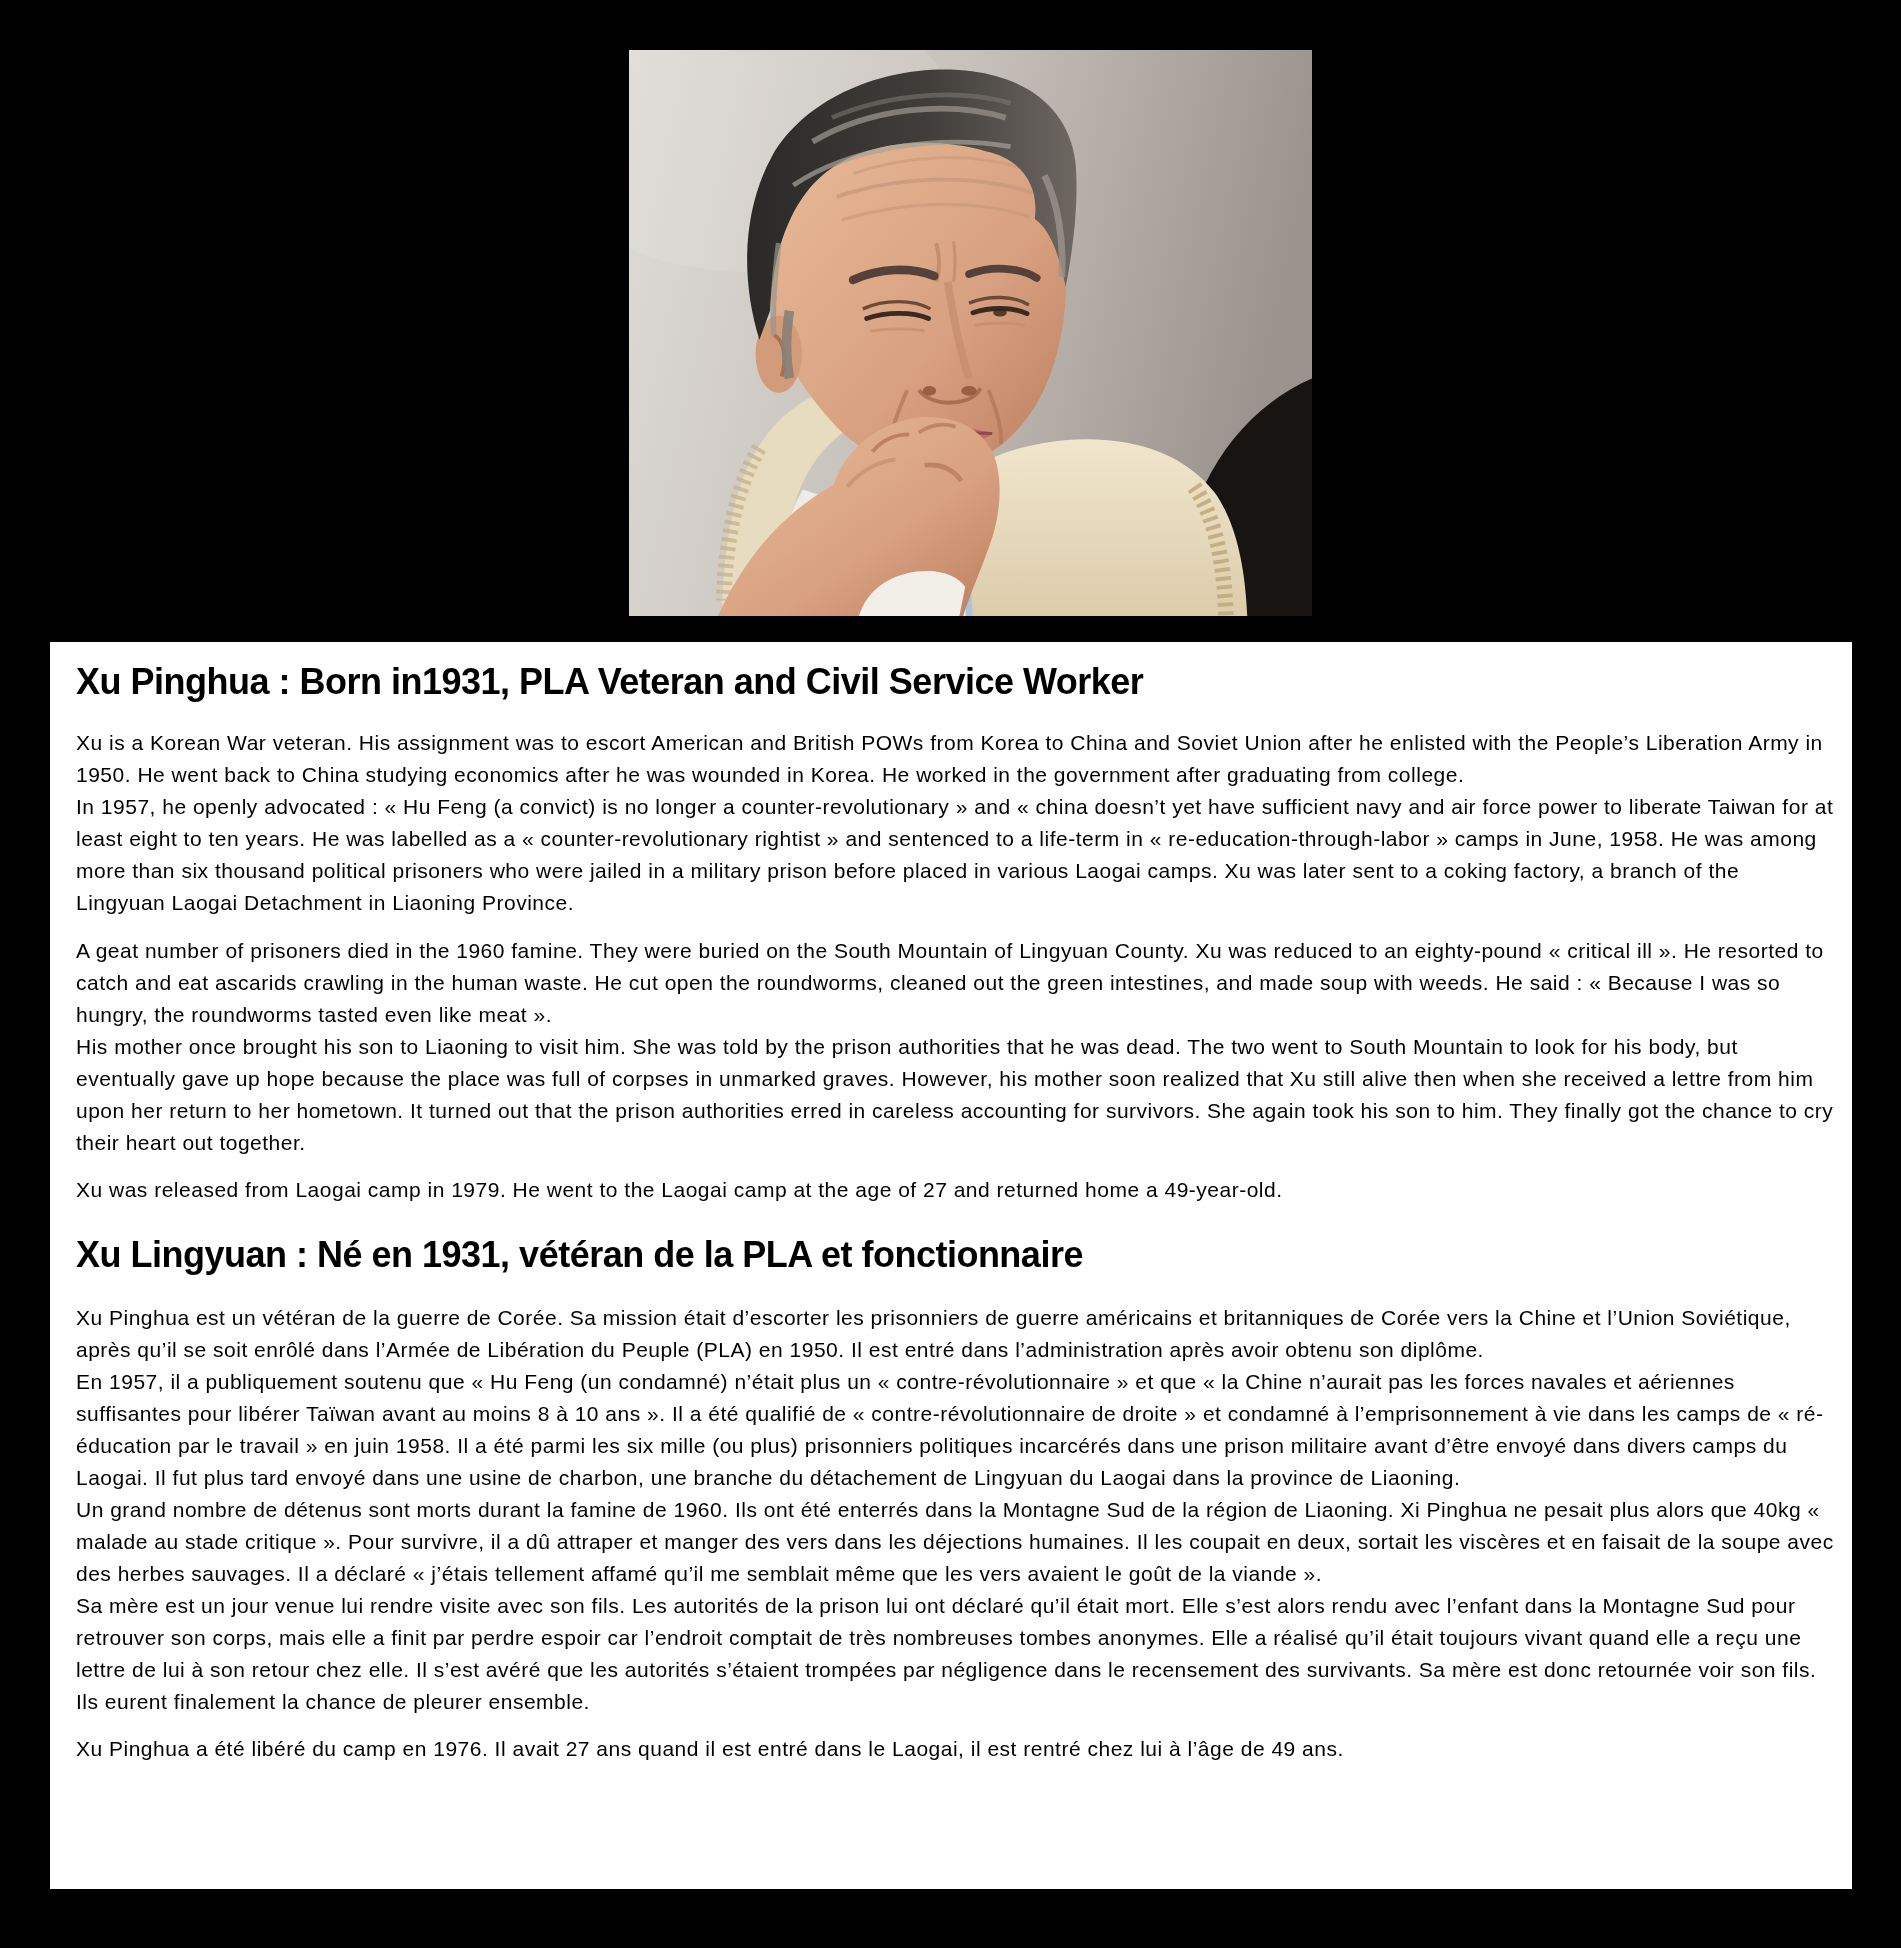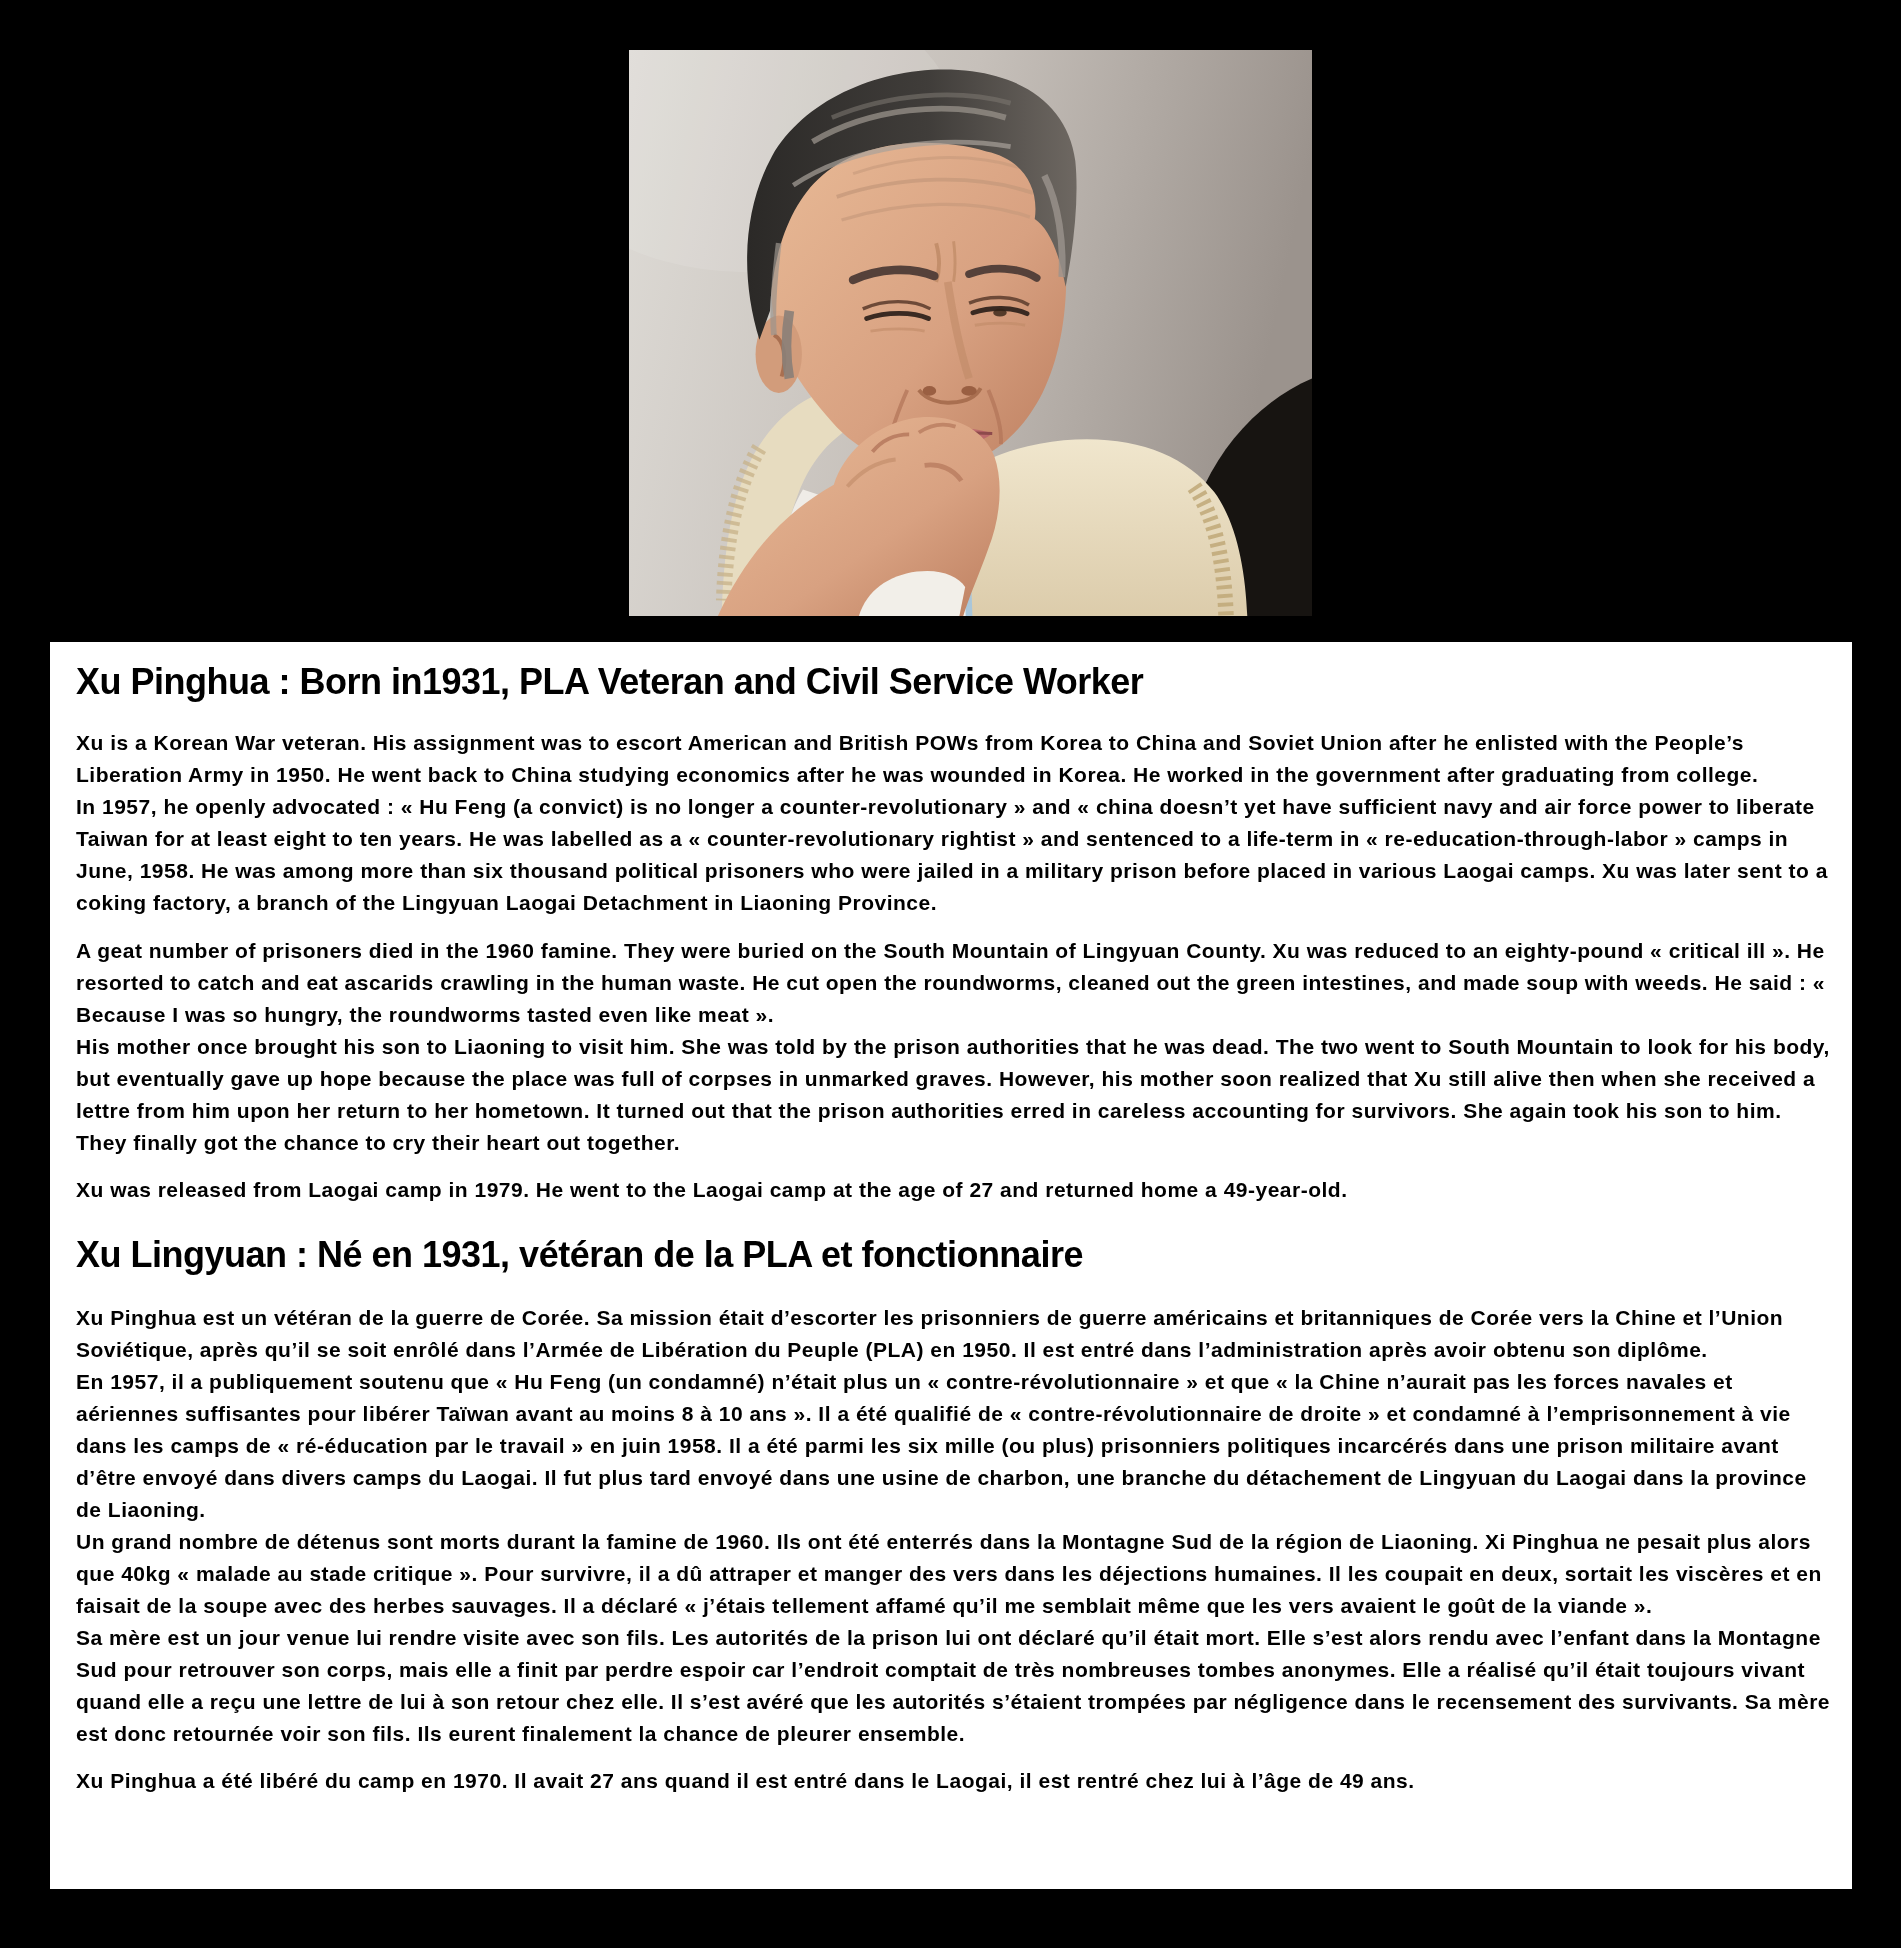--- a/index.html
+++ b/index.html
@@ -16,21 +16,21 @@
     position:absolute;left:42px;top:642px;width:1802px;height:1247px;
     background:var(--panel-bg,#fff);color:var(--text-color,#000);
     box-sizing:border-box;padding:19.3px 17.4px 0 26px;overflow:hidden;
   }
   .panel h1{
     font-size:36px;line-height:42px;font-weight:700;
     letter-spacing:-0.5px;margin:0 0 24px 0;
   }
   .panel h1.fr-title{margin:28px 0 26px 0;}
   .paras p{
-    margin:0;font-size:21px;line-height:32px;font-weight:700;
+    margin:0;font-size:21px;line-height:32px;font-weight:400;
     letter-spacing:0.5px;
   }
   .paras p.blank{height:15.4px;}
 </style>
 </head>
 <body>
 
 <div class="page">
 
   <figure class="photo" role="img" aria-label="Portrait photograph of Xu Pinghua, an elderly man with grey-streaked dark hair, resting his chin on his fist, wearing a cream vest over a white shirt against a grey wall">
@@ -134,18 +134,18 @@
         <p class="blank"></p>
         <p>Xu was released from Laogai camp in 1979. He went to the Laogai camp at the age of 27 and returned home a 49-year-old.</p>
       </div>
     <h1 class="fr-title">Xu Lingyuan : Né en 1931, vétéran de la PLA et fonctionnaire</h1>
     <div class="paras">
         <p>Xu Pinghua est un vétéran de la guerre de Corée. Sa mission était d’escorter les prisonniers de guerre américains et britanniques de Corée vers la Chine et l’Union Soviétique, après qu’il se soit enrôlé dans l’Armée de Libération du Peuple (PLA) en 1950. Il est entré dans l’administration après avoir obtenu son diplôme.</p>
         <p>En 1957, il a publiquement soutenu que « Hu Feng (un condamné) n’était plus un « contre-révolutionnaire » et que « la Chine n’aurait pas les forces navales et aériennes suffisantes pour libérer Taïwan avant au moins 8 à 10 ans ». Il a été qualifié de « contre-révolutionnaire de droite » et condamné à l’emprisonnement à vie dans les camps de « ré-éducation par le travail » en juin 1958. Il a été parmi les six mille (ou plus) prisonniers politiques incarcérés dans une prison militaire avant d’être envoyé dans divers camps du Laogai. Il fut plus tard envoyé dans une usine de charbon, une branche du détachement de Lingyuan du Laogai dans la province de Liaoning.</p>
         <p>Un grand nombre de détenus sont morts durant la famine de 1960. Ils ont été enterrés dans la Montagne Sud de la région de Liaoning. Xi Pinghua ne pesait plus alors que 40kg « malade au  stade critique ». Pour survivre, il a dû attraper et manger des vers dans les déjections humaines. Il les coupait en deux, sortait les viscères et en faisait de la soupe avec des herbes sauvages. Il a déclaré « j’étais tellement affamé qu’il me semblait même que les vers avaient le goût de la viande ».</p>
         <p>Sa mère est un jour venue lui rendre visite avec son fils. Les autorités de la prison lui ont déclaré qu’il était mort. Elle s’est alors rendu avec l’enfant dans la Montagne Sud pour retrouver son corps, mais elle a finit par perdre espoir car l’endroit comptait de très nombreuses tombes anonymes. Elle a réalisé qu’il était toujours vivant quand elle a reçu une lettre de lui à son retour chez elle. Il s’est avéré que les autorités s’étaient trompées par négligence dans le recensement des survivants. Sa mère est donc retournée voir son fils. Ils eurent finalement la chance de pleurer ensemble.</p>
         <p class="blank"></p>
-        <p>Xu Pinghua a été libéré du camp en 1970. Il avait 27 ans quand il est entré dans le Laogai, il est rentré chez lui à l’âge de 49 ans.</p>
+        <p>Xu Pinghua a été libéré du camp en 1976. Il avait 27 ans quand il est entré dans le Laogai, il est rentré chez lui à l’âge de 49 ans.</p>
       </div>
   </section>
 
 </div>
 
 
 </body></html>

